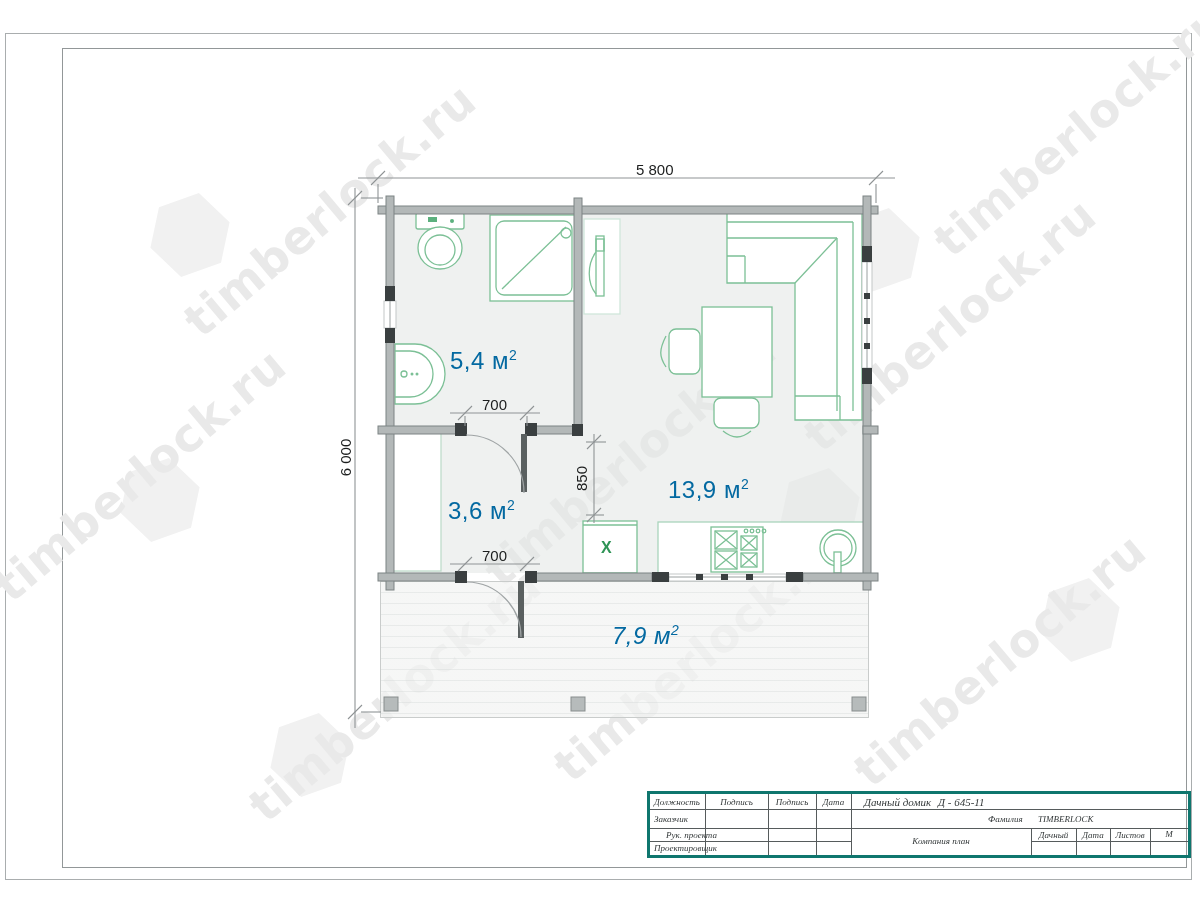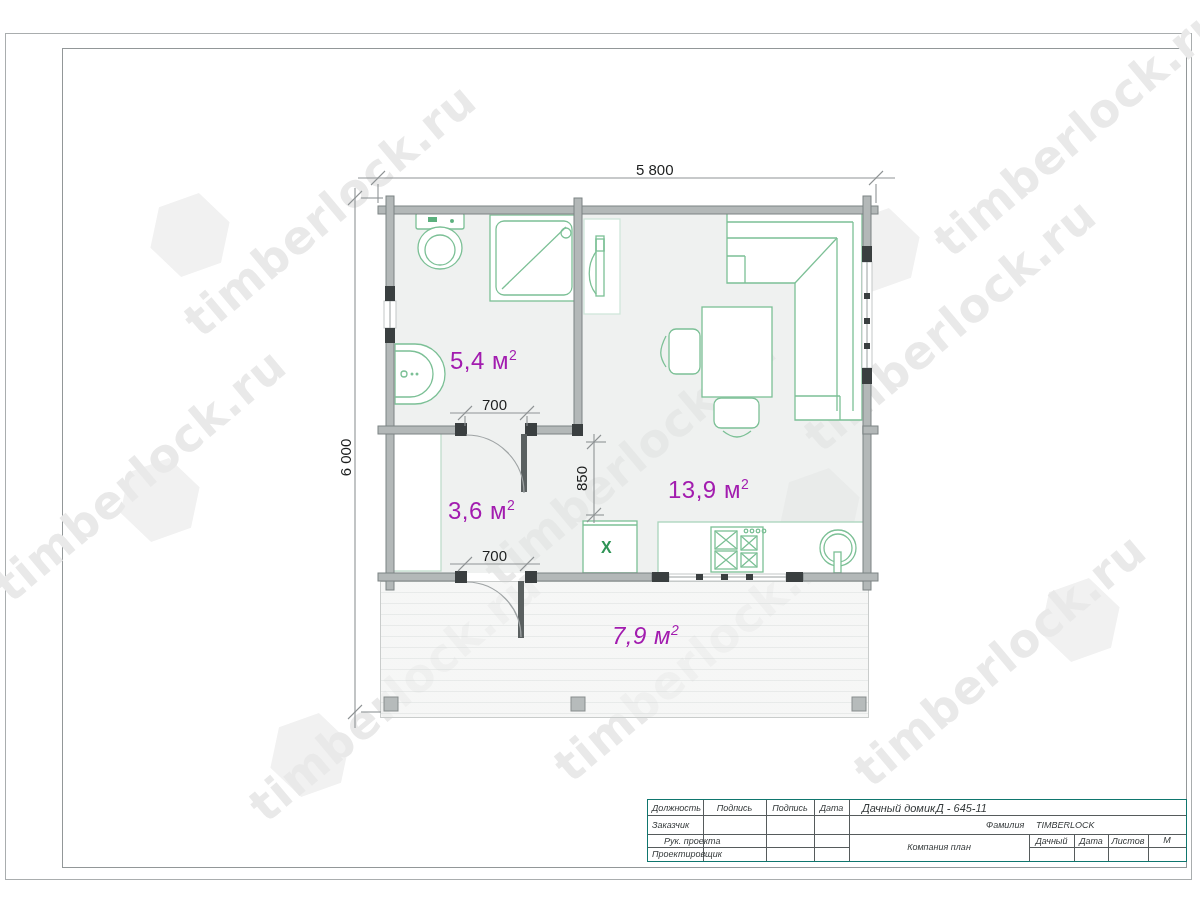--- a/index.html
+++ b/index.html
@@ -17,29 +17,29 @@
       transform:rotate(-40deg);white-space:nowrap;pointer-events:none;z-index:2;}
   .hex{position:absolute;width:82px;height:86px;background:#f1f1f1;z-index:1;
        clip-path:polygon(50% 0,94% 26%,94% 74%,50% 100%,6% 74%,6% 26%);transform:rotate(12deg);}
 
   
   .terrace{left:380px;top:581px;width:487px;height:135px;z-index:3;
            background:repeating-linear-gradient(to bottom, rgba(242,243,242,.7) 0 10px, rgba(226,229,228,.8) 10px 11px);
            border:1px solid #c9cccb;}
   svg.plan{left:0;top:0;z-index:4;}
 
-  .room-label{position:absolute;z-index:6;font-size:24px;color:#a21caf;letter-spacing:0.5px;}
+  .room-label{position:absolute;z-index:6;font-size:24px;color:#0369a1;letter-spacing:0.5px;}
   .room-label sup{font-size:14px;}
   .dim-label{position:absolute;z-index:6;font-size:15px;color:#1c1e1e;white-space:nowrap;}
   .dim-label.vert{transform:rotate(-90deg);transform-origin:center;}
   .fridge-x{position:absolute;z-index:6;font-size:16px;font-weight:bold;color:#2f9456;}
 
   
-  .tb{left:647px;top:791px;width:538px;height:61px;border:1px solid #0f766e;z-index:6;
-      font-family:Liberation Sans, sans-serif;font-style:italic;color:#34393a;margin-top:8px;}
+  .tb{left:647px;top:791px;width:538px;height:61px;border:3px solid #0f766e;z-index:6;
+      font-family:Liberation Serif, serif;font-style:italic;color:#34393a;}
   .tb .vl{position:absolute;width:1px;background:#565b5c;}
   .tb .hl{position:absolute;height:1px;background:#565b5c;}
   .tb .cell{position:absolute;font-size:9px;line-height:1;white-space:nowrap;}
   .tb .cell.ctr{text-align:center;}
   .tb .big{font-size:11px;}
 </style>
 </head>
 <body>
 
 <div class="abs outer-border"></div>

